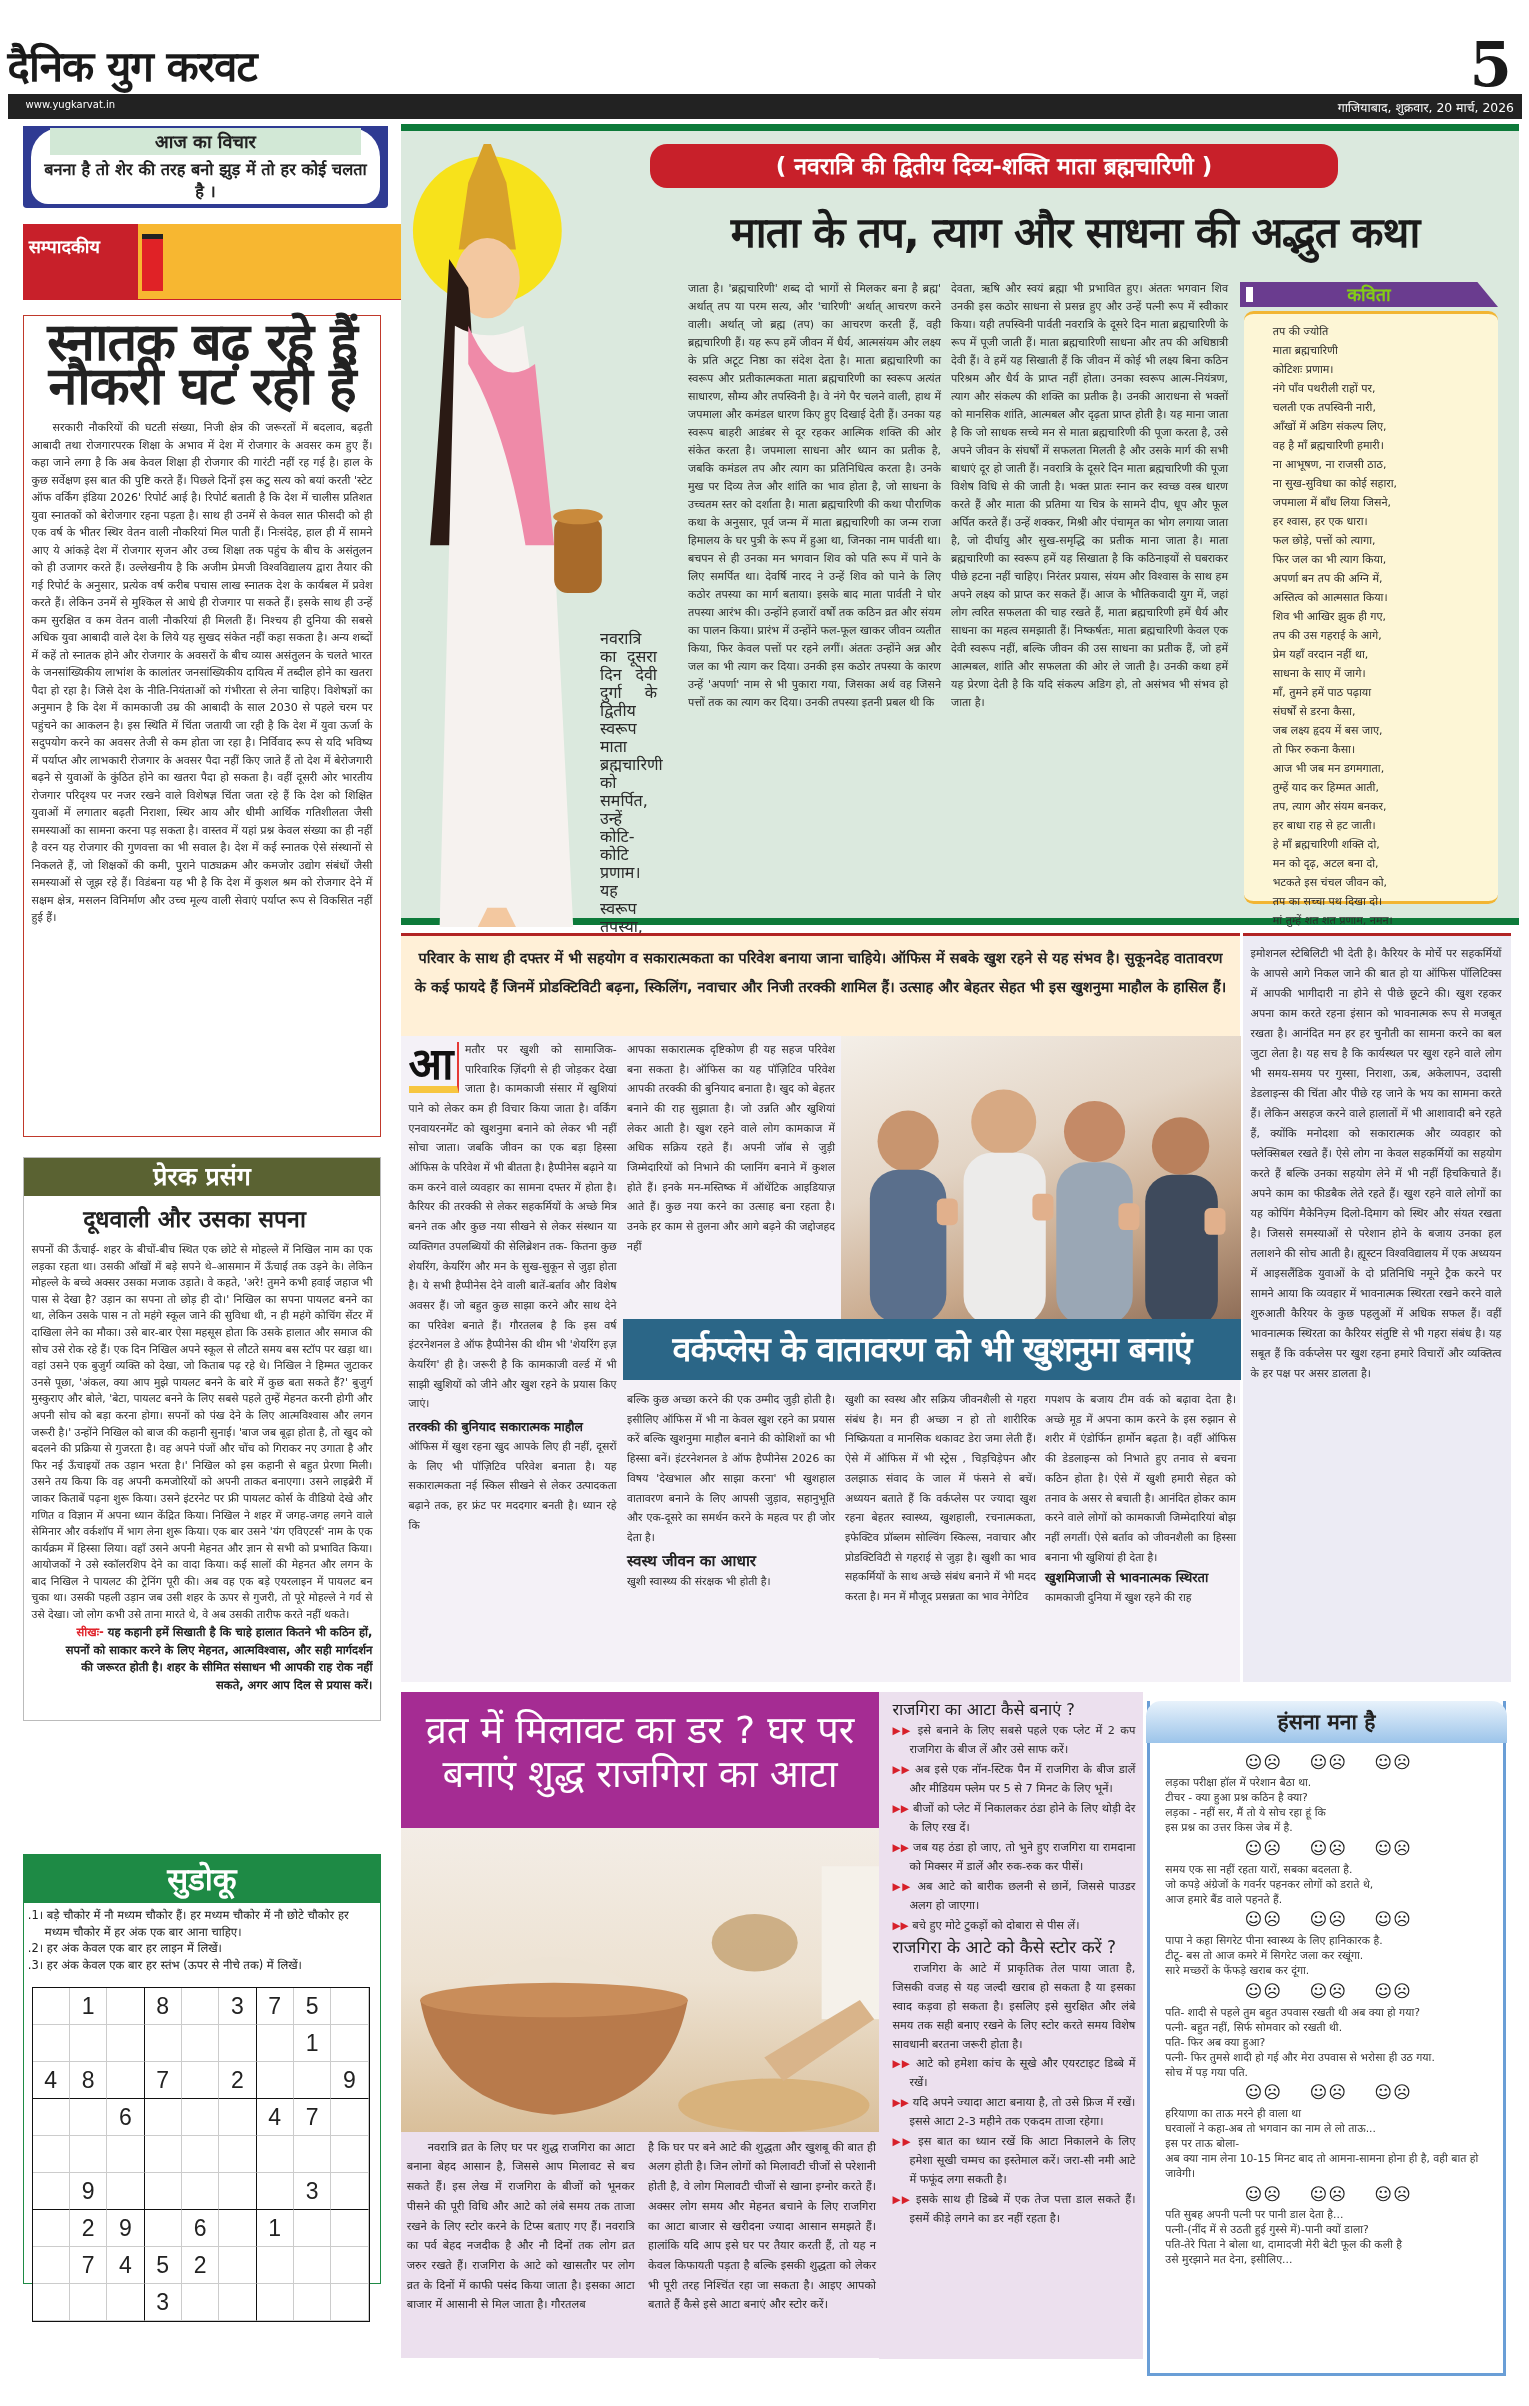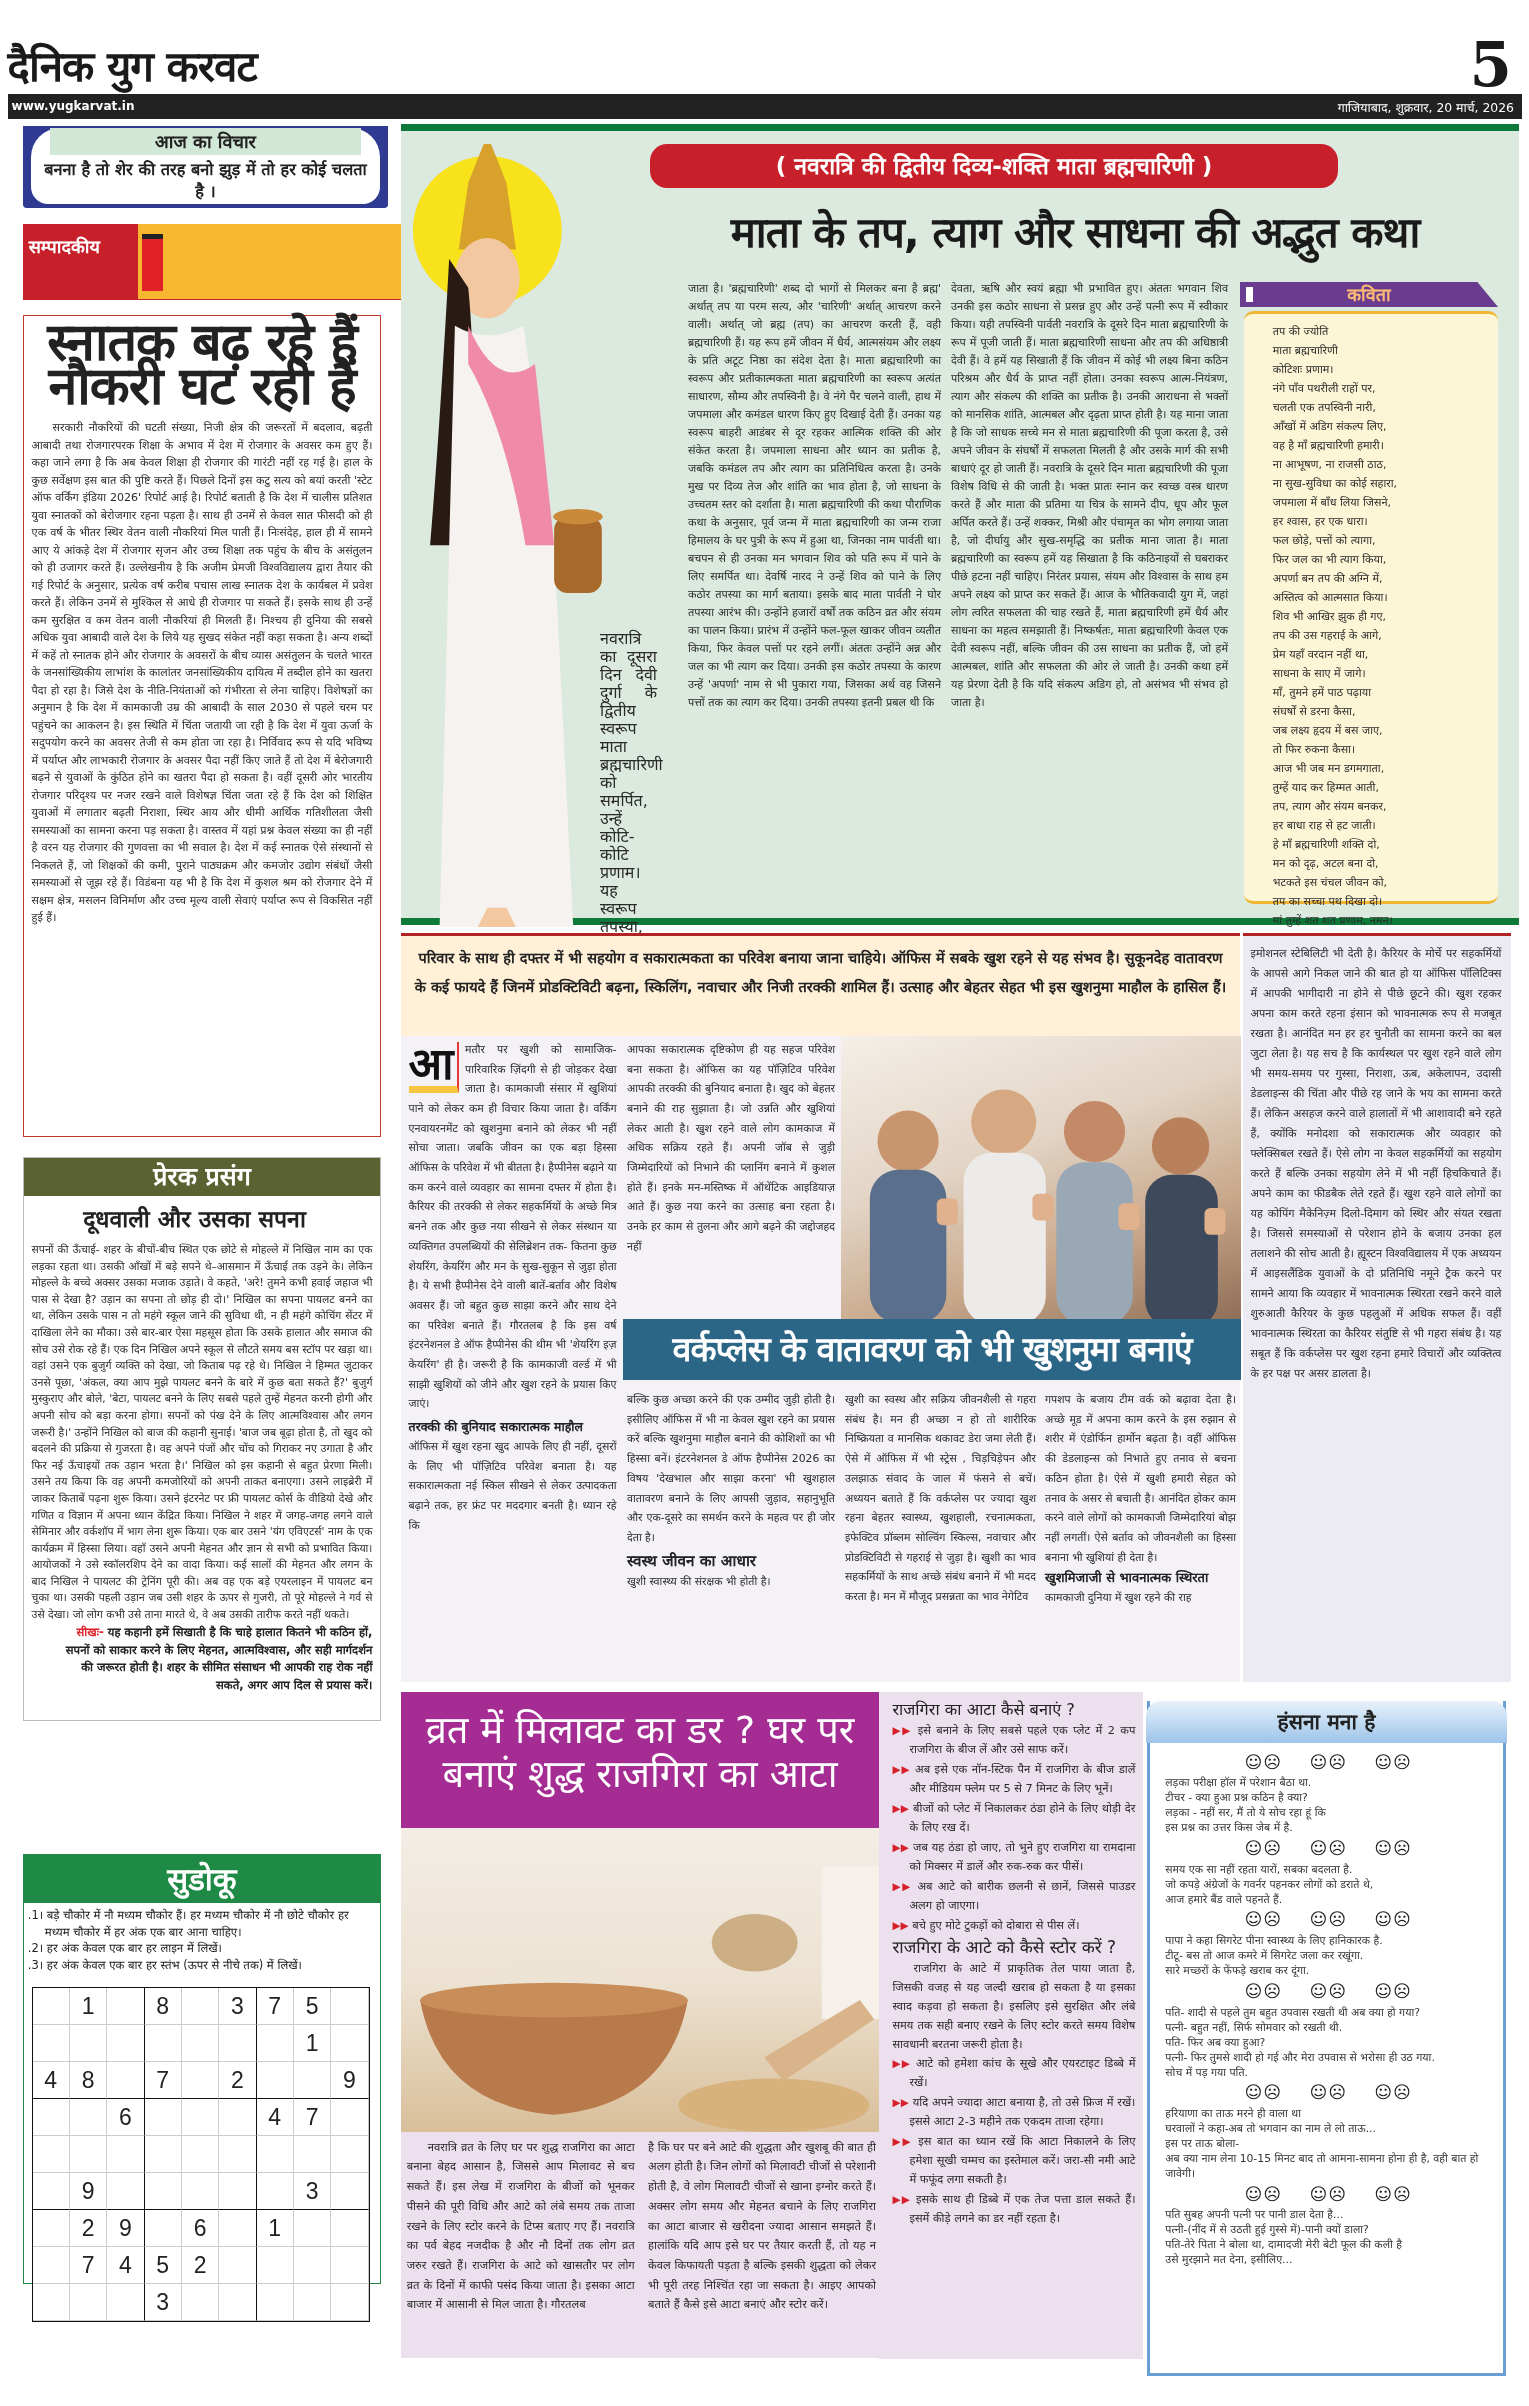--- a/index.html
+++ b/index.html
@@ -6,21 +6,21 @@
   html, body { width: 1529px; height: 2407px; background: #ffffff; overflow: hidden; }
   body { font-family: "DejaVu Sans", sans-serif; color: #222; position: relative; }
 
   .abs { position: absolute; }
   .txt { font-family: "DejaVu Sans", sans-serif; color: #2a2a2a; text-align: justify; }
 
   
   #masthead-title { left: 7.6px; top: 36px; font-size: 42px; font-weight: bold; color: #1a1a1a; letter-spacing: -1px; }
   #page-number { right: 17px; top: 29px; font-size: 61px; font-weight: bold; color: #1a1a1a; font-family: "DejaVu Serif", serif; }
   #masthead-bar { left: 7.6px; top: 94px; width: 1514px; height: 25px; background: #222222; color: #fff; }
-  #masthead-bar .url { position: absolute; left: 4px; top: 4.8px; font-size: 12px; font-weight: bold; }
+  #masthead-bar .url { position: absolute; left: 18px; top: 4.8px; font-size: 10px; }
   #masthead-bar .date { position: absolute; right: 7.6px; top: 4.8px; font-size: 12.4px; }
 
   
   #thought-box { left: 23px; top: 126px; width: 365px; height: 82px; background: #2f3b93; border-radius: 0 0 3.8px 3.8px; }
   #thought-inner { position: absolute; left: 7.6px; top: 1.9px; right: 7.6px; bottom: 3.8px; background: #fff; border-radius: 29px 29px 17px 17px; }
   #thought-title { position: absolute; left: 19px; right: 19px; top: 0; height: 27px; background: #d2e8d6; text-align: center; font-size: 18px; font-weight: bold; line-height: 27px; color: #222; }
   #thought-text { position: absolute; left: 9.6px; right: 9.6px; top: 31px; text-align: center; font-size: 16.3px; line-height: 22px; color: #222; font-weight: bold; }
 
   #editorial-band { left: 23px; top: 224px; width: 424px; height: 76px; background: #c8202a; }
   #editorial-band .yellow { position: absolute; left: 115px; top: 0; right: 0; height: 75px; background: #f7b731; }
@@ -49,21 +49,21 @@
 
   
   #feature { left: 401px; top: 124px; width: 1118px; height: 801px; background: #dbe9de; border-top: 7.6px solid #0d7a3a; border-bottom: 7.6px solid #0d7a3a; }
   #goddess { position: absolute; left: 9.6px; top: 13.4px; width: 229px; height: 793px; }
   #feature-kicker { position: absolute; left: 249px; top: 13.4px; width: 688px; height: 44px; background: #c8202a; border-radius: 17px; color: #fff; font-size: 23px; font-weight: bold; text-align: center; line-height: 44px; }
   #feature-headline { position: absolute; left: 244px; top: 71px; width: 860px; font-size: 42px; font-weight: bold; color: #1a1a1a; text-align: center; letter-spacing: -1px; }
   #feature-side { position: absolute; left: 199px; top: 499px; width: 57px; font-size: 16px; line-height: 18px; color: #2a2a2a; }
   #feature-col1 { position: absolute; left: 287px; top: 149px; width: 253px; font-size: 11px; line-height: 18px; }
   #feature-col2 { position: absolute; left: 550px; top: 149px; width: 277px; font-size: 11px; line-height: 18px; }
   #kavita-box { position: absolute; left: 839px; top: 151px; width: 270px; height: 631px; }
-  #kavita-header { position: absolute; left: 0; top: 0; width: 258px; height: 25px; background: #6a3c8f; color: #fdba74; font-size: 18px; font-weight: bold; text-align: center; line-height: 25px; clip-path: polygon(0 0, 92% 0, 100% 100%, 0 100%); }
+  #kavita-header { position: absolute; left: 0; top: 0; width: 258px; height: 25px; background: #6a3c8f; color: #84cc16; font-size: 18px; font-weight: bold; text-align: center; line-height: 25px; clip-path: polygon(0 0, 92% 0, 100% 100%, 0 100%); }
   #kavita-header::before { content: ""; position: absolute; left: 5.7px; top: 4.8px; width: 7.6px; height: 15.3px; background: #fff; }
   #kavita-body { position: absolute; left: 3.8px; top: 29px; width: 254px; height: 593px; background: #fdf6d6; border-top: 3.8px solid #f2b533; border-bottom: 3.8px solid #f2b533; border-radius: 9.6px; padding: 7.6px 0 0 29px; font-size: 11px; line-height: 19px; color: #2a2a2a; }
 
   
   #work-intro { left: 401px; top: 933px; width: 839px; height: 103px; background: #fff0d7; border-top: 3.8px solid #b12424; }
   #work-intro-text { position: absolute; left: 9.6px; right: 9.6px; top: 7.6px; font-size: 14.5px; line-height: 29px; font-weight: bold; text-align: center; color: #222; }
   #work-right { left: 1243px; top: 933px; width: 268px; height: 749px; background: #ecebf4; border-top: 3.8px solid #b12424; }
   #work-right-text { position: absolute; left: 7.6px; right: 9.6px; top: 7.6px; font-size: 11px; line-height: 20px; }
   #work-main { left: 401px; top: 1036px; width: 839px; height: 646px; background: #f4f1f7; }
   .wcol { position: absolute; font-size: 10.8px; line-height: 19.7px; }

